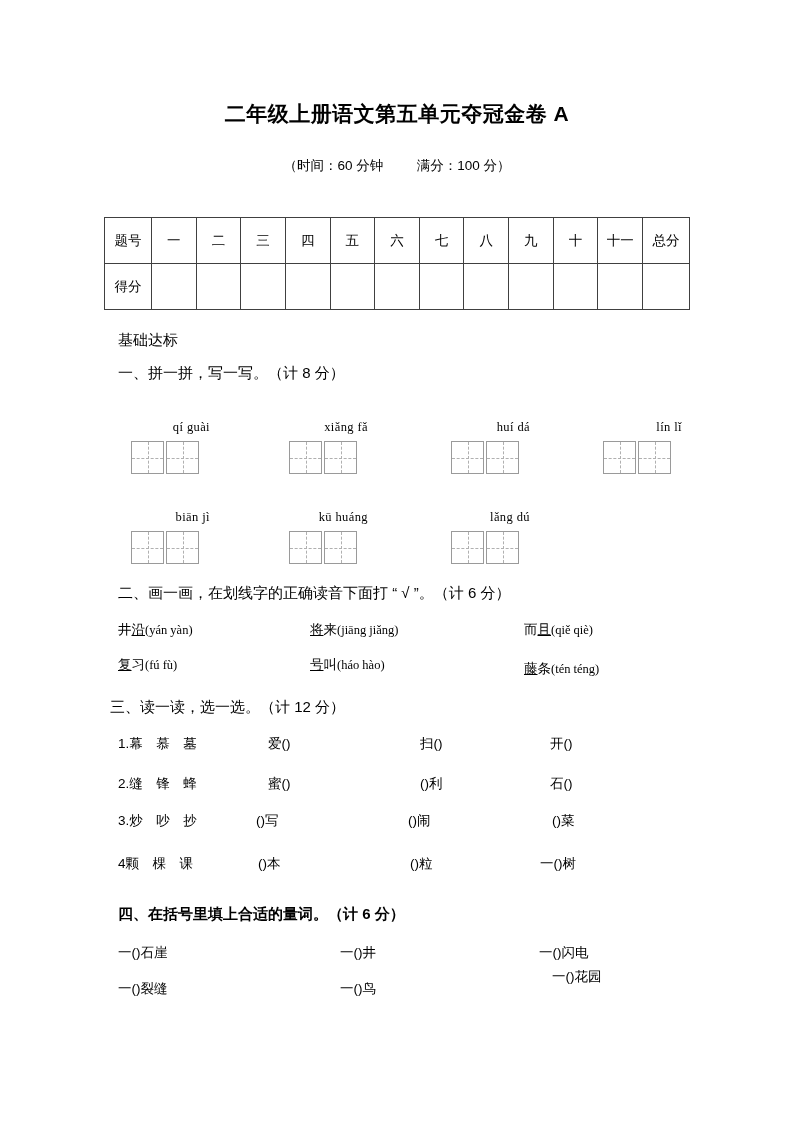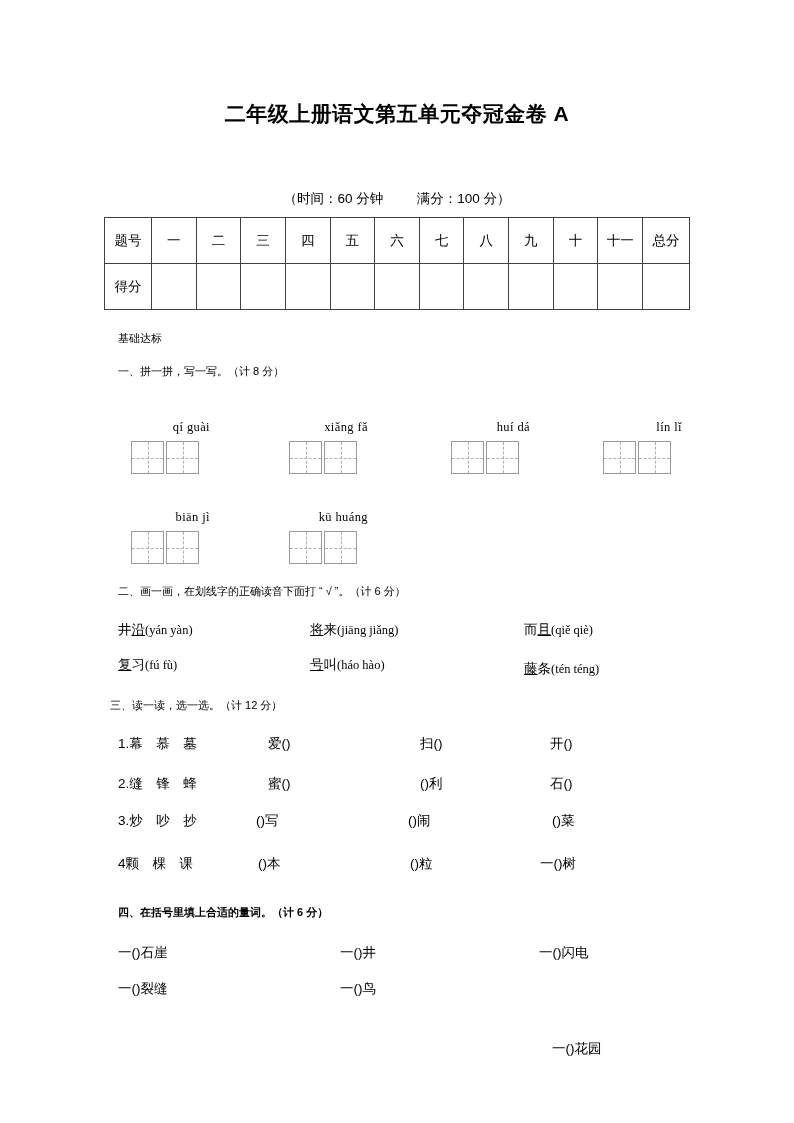--- a/index.html
+++ b/index.html
@@ -35,21 +35,20 @@
     letter-spacing: 0.5px;
     font-family: "Liberation Sans", "DejaVu Sans", sans-serif;
   }
   .doc-subtitle {
     position: absolute;
     left: 0; top: 157px;
     width: 794px;
     text-align: center;
     font-size: 13.5px;
     font-family: "Liberation Sans", "DejaVu Sans", sans-serif;
-    margin-top: 33px;
   }
   .doc-subtitle .gap { display:inline-block; width: 26px; }
 
   
   .score-table {
     position: absolute;
     left: 104px;
     top: 217px;
     width: 586px;
     border-collapse: collapse;
@@ -68,21 +67,21 @@
   .score-table td.total { width: 46px; }
 
   
   .block {
     position: absolute;
     font-family: "Liberation Sans", "DejaVu Sans", sans-serif;
     font-size: 13.5px;
     white-space: nowrap;
   }
   .section-head {
-    font-size: 11px;
+    font-size: 15px;
     font-family: "Liberation Sans", "DejaVu Sans", sans-serif;
   }
 
   
   .pinyin-group { position: absolute; }
   .pinyin-text {
     font-family: "Liberation Serif", "DejaVu Serif", serif;
     font-size: 12.5px;
     letter-spacing: 0.4px;
     text-align: right;
@@ -224,20 +223,27 @@
   </div>
 
   <div class="pinyin-group" style="left:278px; top:510px; width:90px;">
     <div class="pinyin-text">kū  huáng</div>
     <div class="tzg-row">
       <div class="tzg"></div>
       <div class="tzg"></div>
     </div>
   </div>
 
+  <div class="pinyin-group" style="left:440px; top:510px; width:90px;">
+    <div class="pinyin-text">lǎng dú</div>
+    <div class="tzg-row">
+      <div class="tzg"></div>
+      <div class="tzg"></div>
+    </div>
+  </div>
 
 
   <div class="block section-head" style="left:118px; top:584px;">二、画一画，在划线字的正确读音下面打 “ √ ”。（计 6 分）</div>
 
   <div class="wp" style="left:118px; top:621px;">
     <span>井</span><span class="u">沿</span><span></span><span class="py">(yán yàn)</span>
   </div>
   <div class="wp" style="left:310px; top:621px;">
     <span></span><span class="u">将</span><span>来</span><span class="py">(jiāng jiǎng)</span>
   </div>
@@ -320,17 +326,17 @@
   <div class="cell q-row" style="left:524px; top:944px;margin-left:15px;">
     <span>一(</span><span class="inner"></span><span>)闪电</span>
   </div>
 
   <div class="cell q-row" style="left:118px; top:980px;">
     <span>一(</span><span class="inner"></span><span>)裂缝</span>
   </div>
   <div class="cell q-row" style="left:340px; top:980px;">
     <span>一(</span><span class="inner"></span><span>)鸟</span>
   </div>
-  <div class="cell q-row" style="left:552px; top:1040px;">
+  <div class="cell q-row" style="left:552px; top:968px;">
     <span>一(</span><span class="inner"></span><span>)花园</span>
   </div>
 
 </div>
 
 </body></html>

